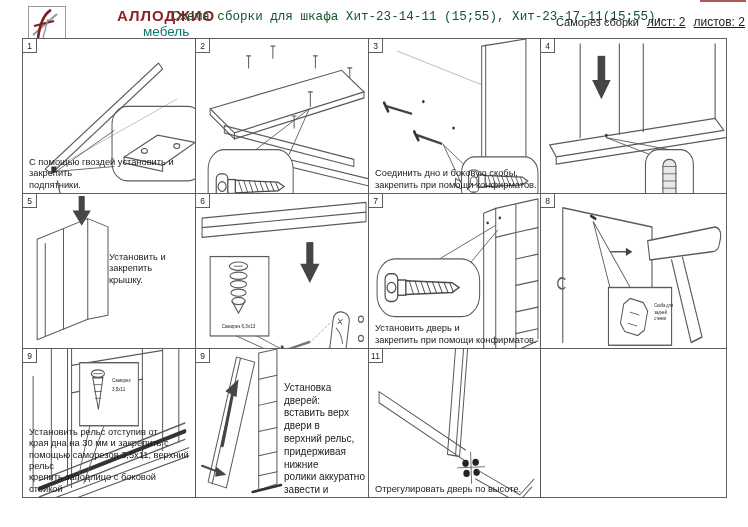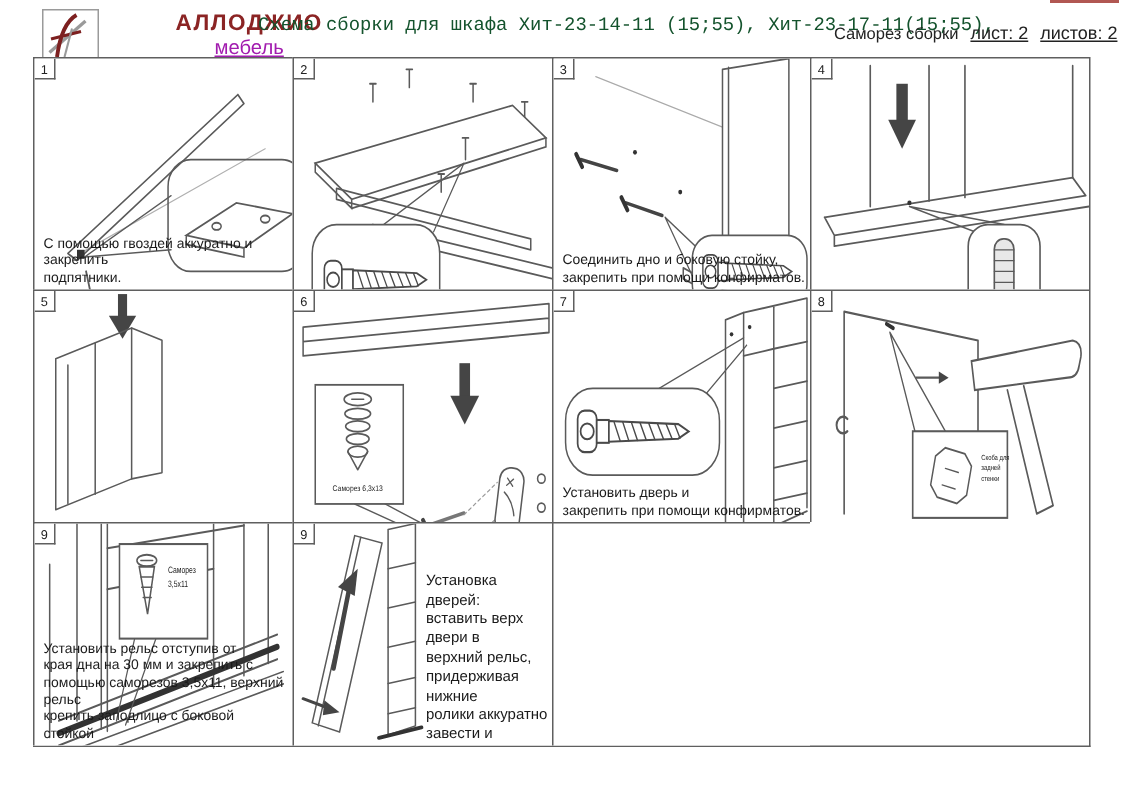--- a/index.html
+++ b/index.html
@@ -4,21 +4,21 @@
 <style>
   html,body{margin:0;padding:0;}
   body{width:748px;height:527px;background:#ffffff;position:relative;
        font-family:"Liberation Sans",sans-serif;color:#1c1c1c;overflow:hidden;}
 
   
   .logo-box{position:absolute;left:28px;top:6px;width:36px;height:34px;
             border:1px solid #9a9a9a;background:#fff;}
   .brand{position:absolute;left:76px;top:8px;line-height:1.05;margin-left:41px;}
   .brand-name{font-size:15px;font-weight:bold;letter-spacing:1px;color:#8b2424;}
-  .brand-sub{font-size:13.5px;color:#a21caf;text-align:center;margin-top:1px;text-decoration:underline;}
+  .brand-sub{font-size:13.5px;color:#0f766e;text-align:center;margin-top:1px;}
   .doc-title{position:absolute;left:172px;top:9px;font-family:Liberation Mono, monospace;
              font-size:12.6px;line-height:1.32;color:#14532d;}
   .order-info{position:absolute;left:556px;top:15px;font-size:11px;color:#222;white-space:nowrap;}
   .order-info .small{font-size:12px;text-decoration:underline;}
   .order-info .gap{display:inline-block;width:8px;}
   .scan-artifact{position:absolute;left:700px;top:0;width:46px;height:2px;background:#a33a34;opacity:.85;}
 
   
   .grid{position:absolute;left:22px;top:38px;display:grid;
         grid-template-columns:173px 173px 172px 186px;
@@ -81,21 +81,21 @@
       <path d="M22,108 L134,20 M138,25 L28,112 M22,108 L28,112 M134,20 L138,25"></path>
       <rect x="28" y="106" width="5" height="5" fill="#333" stroke="none"></rect>
       <path d="M34,118 L37,130" stroke-width="1.2"></path>
       <circle cx="37" cy="132" r="2" fill="#333" stroke="none"></circle>
       <path d="M33,110 L90,76 M33,110 L90,106" stroke-width="0.8"></path>
       <rect x="88" y="56" width="90" height="62" rx="15"></rect>
       <path d="M100,98 L133,80 L170,86 L138,105 Z M100,98 L100,103 L138,110 L138,105" fill="#fff"></path>
       <ellipse cx="120" cy="93" rx="3" ry="2"></ellipse>
       <ellipse cx="152" cy="89" rx="3" ry="2"></ellipse>
     </svg>
-    <div class="cap">С помощью гвоздей аккуратно и закрепить
+    <div class="cap">С помощью гвоздей установить и закрепить
 подпятники.</div>
   </div>
 
   <div class="cell">
     <div class="num">2</div>
     <svg class="diagram" viewBox="0 0 170 128" preserveAspectRatio="none" fill="none" stroke="#5a5a5a" stroke-width="1">
       <path d="M52,14 v10 M50,14 h4 M76,6 v10 M74,6 h4 M118,14 v10 M116,14 h4 M152,24 v10 M150,24 h4"></path>
       <path d="M14,58 L144,26 L166,44 L38,78 Z" fill="#fff"></path>
       <path d="M14,58 V63 L38,83 V78 M166,44 V49 L38,83"></path>
       <path d="M113,44 v12 M111,44 h4 M97,64 v10 M95,64 h4"></path>
@@ -116,21 +116,21 @@
       <path d="M18,56 L42,62" stroke="#444" stroke-width="2"></path>
       <path d="M15,53 L19,60" stroke="#333" stroke-width="2.5"></path>
       <circle cx="54" cy="52" r="1.3" fill="#333" stroke="none"></circle>
       <path d="M48,80 L72,87" stroke="#444" stroke-width="2"></path>
       <path d="M45,77 L49,84" stroke="#333" stroke-width="2.5"></path>
       <circle cx="84" cy="74" r="1.3" fill="#333" stroke="none"></circle>
       <path d="M74,88 L94,104 M74,88 L94,124" stroke-width="0.8"></path>
       <rect x="92" y="98" width="76" height="40" rx="13" fill="#fff"></rect>
       <use href="#confirmat" transform="translate(99,107) scale(0.92)"></use>
     </svg>
-    <div class="cap">Соединить дно и боковую стойку,
+    <div class="cap">Соединить дно и боковую скобы,
 закрепить при помощи конфирматов.</div>
   </div>
 
   <div class="cell">
     <div class="num">4</div>
     <svg class="diagram" viewBox="0 0 170 128" preserveAspectRatio="none" fill="none" stroke="#5a5a5a" stroke-width="1">
       <path d="M36,4 V82 M72,4 V79 M94,4 V77 M160,4 V66"></path>
       <rect x="52" y="14" width="7" height="22" fill="#454545" stroke="none"></rect>
       <polygon points="47,34 64,34 55.5,50" fill="#454545" stroke="none"></polygon>
       <path d="M8,88 L160,66 M8,88 L14,98 M14,98 L168,76 M160,66 L168,76 M14,98 V104 M14,104 L170,82"></path>
@@ -144,20 +144,22 @@
 
   <div class="cell">
     <div class="num">5</div>
     <svg class="diagram" viewBox="0 0 170 150" preserveAspectRatio="none" fill="none" stroke="#5a5a5a" stroke-width="1">
       <rect x="55" y="2" width="6" height="16" fill="#454545" stroke="none"></rect>
       <polygon points="49,16 67,16 58,31" fill="#454545" stroke="none"></polygon>
       <path d="M14,44 V142 M14,44 L64,24 M64,24 V122 M14,142 L64,122"></path>
       <path d="M64,24 L84,32 M84,32 V118 M84,118 L64,122"></path>
       <path d="M40,34 V132 M22,48 V138"></path>
     </svg>
+    <div class="cap cap-mid">Установить и закрепить
+крышку.</div>
   </div>
 
   <div class="cell">
     <div class="num">6</div>
     <svg class="diagram" viewBox="0 0 170 128" preserveAspectRatio="none" fill="none" stroke="#5a5a5a" stroke-width="1">
       <path d="M6,20 L168,7 M6,36 L168,23 M6,20 V36 M168,7 V23 M6,28 L168,15"></path>
       <rect x="109" y="40" width="7" height="20" fill="#454545" stroke="none"></rect>
       <polygon points="103,58 122,58 112.5,74" fill="#454545" stroke="none"></polygon>
       <path d="M40,118 L92,138 M60,118 L96,134" stroke-width="0.8"></path>
       <rect x="14" y="52" width="58" height="66" fill="#fff"></rect>
@@ -261,16 +263,30 @@
 вставить верх двери в
 верхний рельс,
 придерживая нижние
 ролики аккуратно
 завести и установить
 дверь на нижний рельс.</div>
       
     </div>
   </div>
 
+  <div class="cell">
+    <div class="num">11</div>
+    <svg class="diagram" viewBox="0 0 170 132" preserveAspectRatio="none" fill="none" stroke="#5a5a5a" stroke-width="1">
+      <path d="M10,38 L96,90 M10,48 L96,100 M10,38 V48"></path>
+      <path d="M86,0 L78,94 M94,0 L86,95 M98,0 L90,96 M78,94 L90,96"></path>
+      <circle cx="96" cy="102" r="3.2" fill="#222" stroke="none"></circle>
+      <circle cx="106" cy="101" r="3.2" fill="#222" stroke="none"></circle>
+      <circle cx="97" cy="111" r="3.2" fill="#222" stroke="none"></circle>
+      <circle cx="107" cy="110" r="3.2" fill="#222" stroke="none"></circle>
+      <path d="M101,92 L102,120 M88,106 L115,105" stroke-width="0.8"></path>
+      <path d="M108,108 L150,130 M150,130 L164,116 M106,116 L148,137 M148,137 L162,123" stroke-width="0.9"></path>
+    </svg>
+    <div class="cap">Отрегулировать дверь по высоте.</div>
+  </div>
 
   <div class="cell"></div>
 
 </div>
 
 </body></html>

